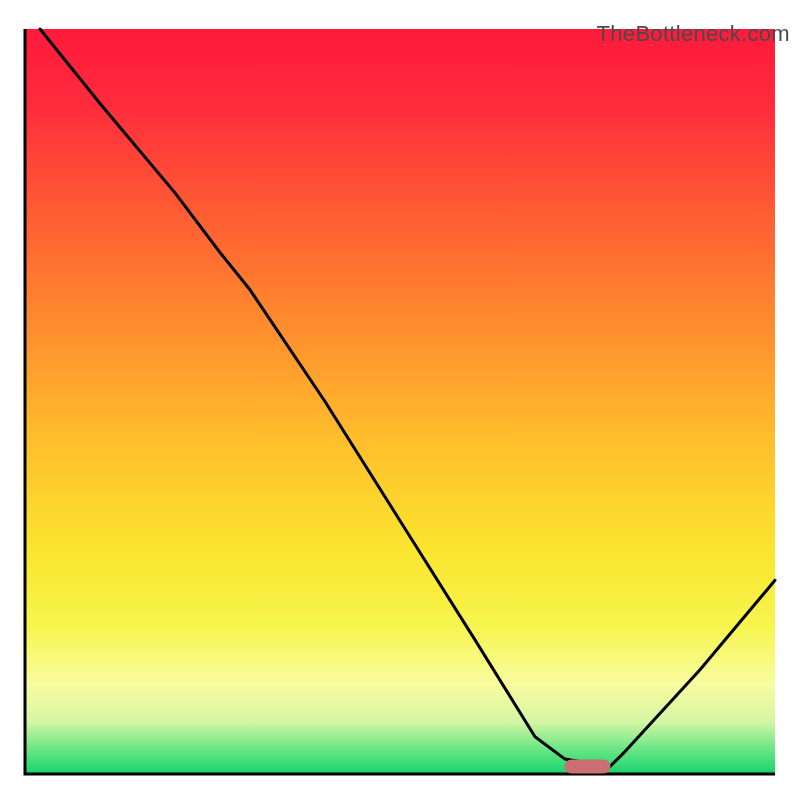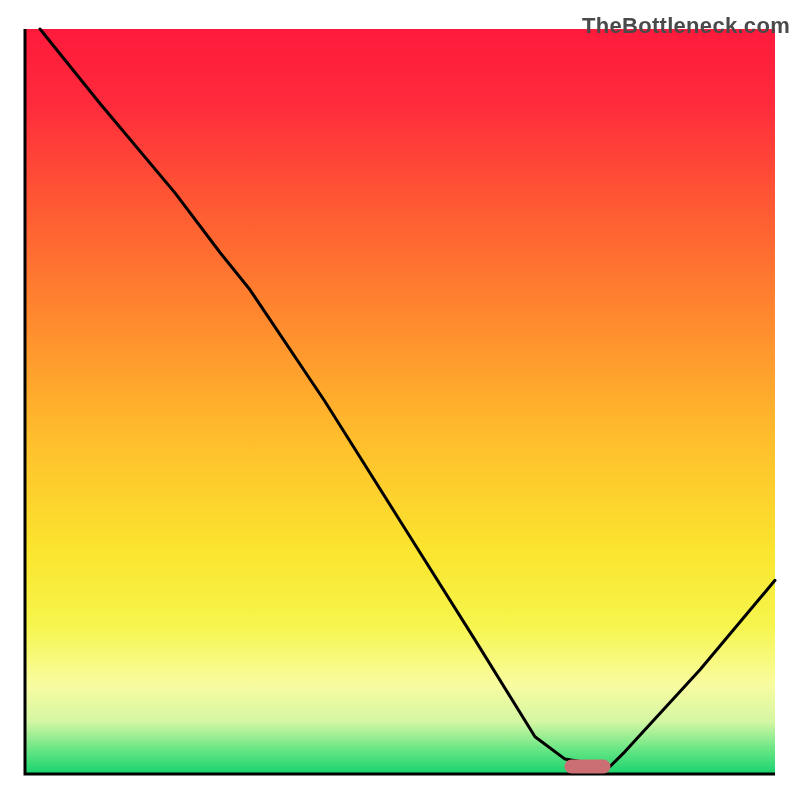--- a/index.html
+++ b/index.html
@@ -11,25 +11,25 @@
     font-family: Arial, Helvetica, sans-serif;
     overflow: hidden;
   }
   .canvas {
     position: relative;
     width: 800px;
     height: 800px;
   }
   .watermark {
     position: absolute;
-    top: 13px;
+    top: 21px;
     right: 10px;
     color: #4a4a4a;
     font-size: 22px;
-    font-weight: 700;
+    font-weight: 400;
     letter-spacing: 0.3px;
   }
   svg { display: block; }
 </style>
 </head>
 <body>
 
 <div class="canvas">
 
   <svg width="800" height="800" viewBox="0 0 800 800">

